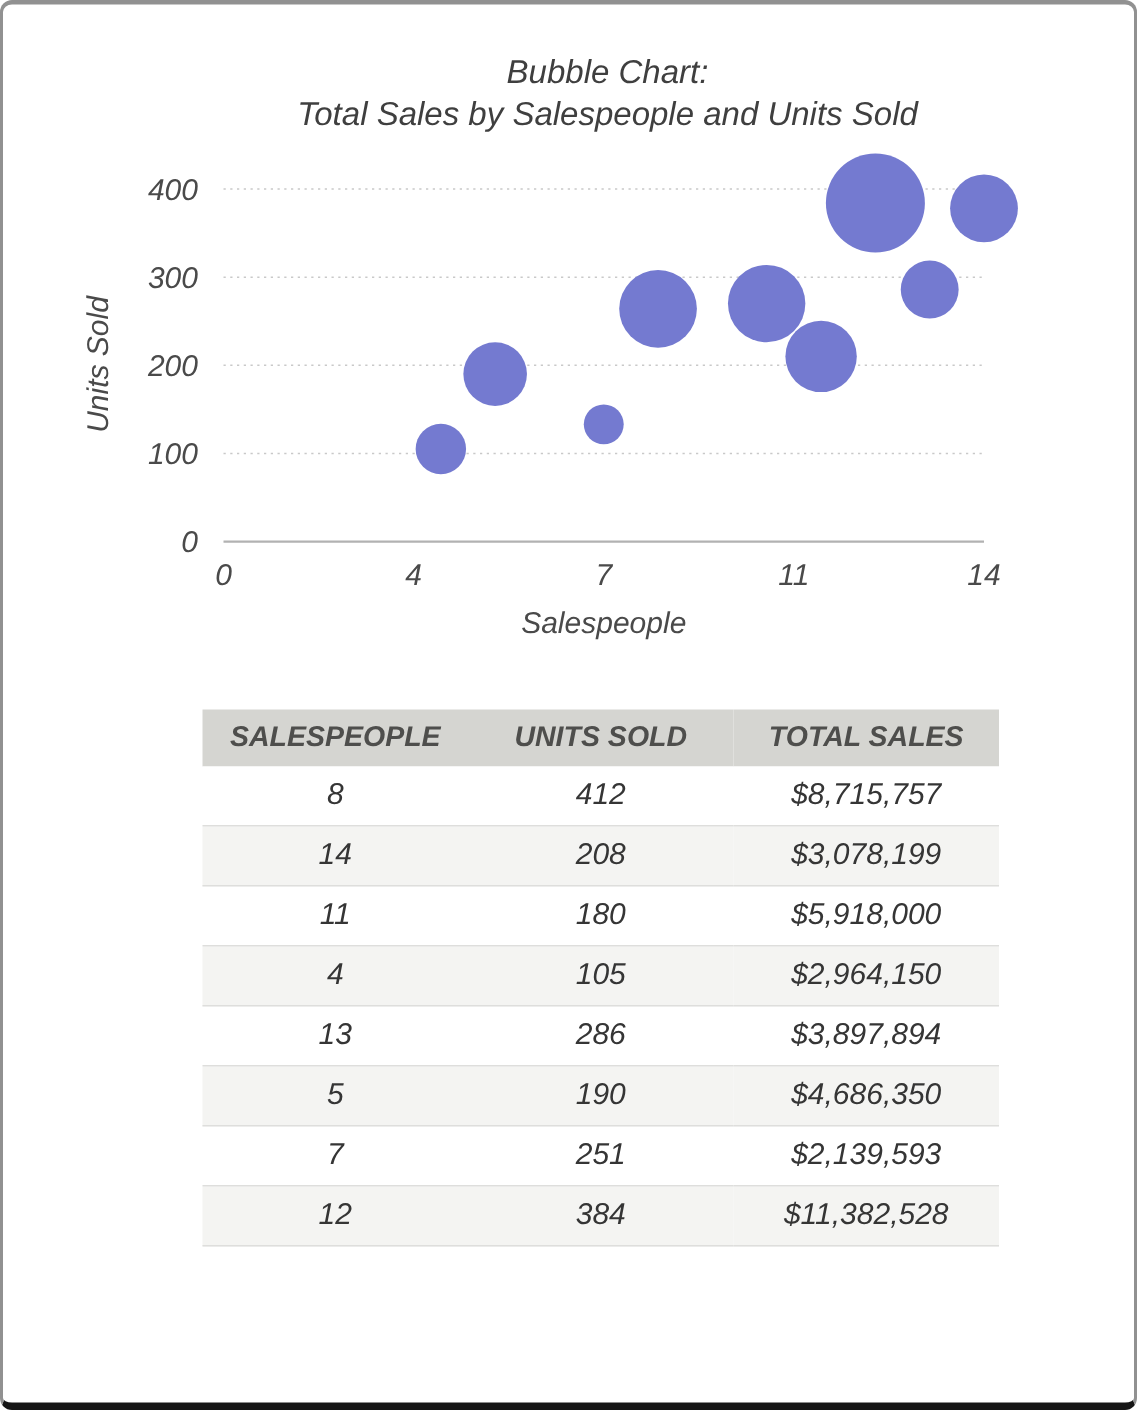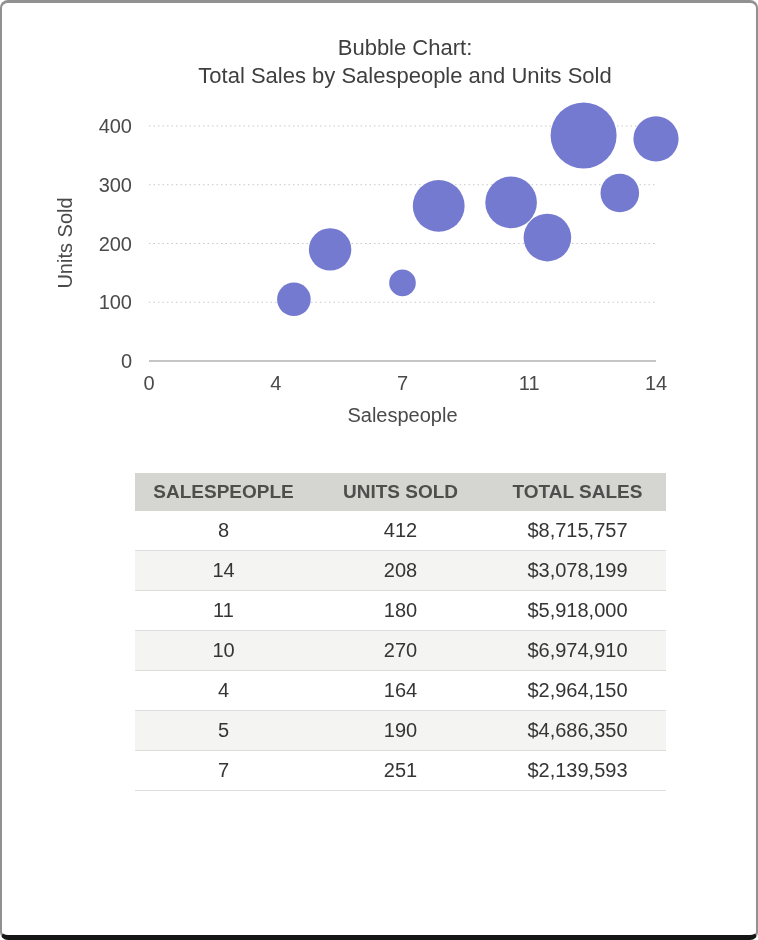--- a/index.html
+++ b/index.html
@@ -8,20 +8,21 @@
     width: 758px;
     height: 940px;
     box-sizing: border-box;
     background: #ffffff;
     border: 2px solid #919191;
     border-top-width: 3px;
     border-bottom: 5px solid #161616;
     border-radius: 8px;
     overflow: hidden;
     font-family: "Liberation Sans", sans-serif;
+    font-style: italic;
   }
   .chart-title {
     position: absolute;
     top: 31px;
     left: 24px;
     width: 758px;
     text-align: center;
     font-size: 22px;
     line-height: 28px;
     color: #3f3f3f;
@@ -120,34 +121,39 @@
         <td>14</td>
         <td>208</td>
         <td>$3,078,199</td>
       </tr>
       <tr>
         <td>11</td>
         <td>180</td>
         <td>$5,918,000</td>
       </tr>
       <tr>
-        <td>10</td>
-        <td>270</td>
-        <td>$6,974,910</td>
+        <td>4</td>
+        <td>105</td>
+        <td>$2,964,150</td>
       </tr>
       <tr>
-        <td>4</td>
-        <td>164</td>
-        <td>$2,964,150</td>
+        <td>13</td>
+        <td>286</td>
+        <td>$3,897,894</td>
       </tr>
       <tr>
         <td>5</td>
         <td>190</td>
         <td>$4,686,350</td>
       </tr>
       <tr>
         <td>7</td>
         <td>251</td>
         <td>$2,139,593</td>
       </tr>
+      <tr>
+        <td>12</td>
+        <td>384</td>
+        <td>$11,382,528</td>
+      </tr>
     </tbody>
   </table>
 </div>
 
 </body></html>

